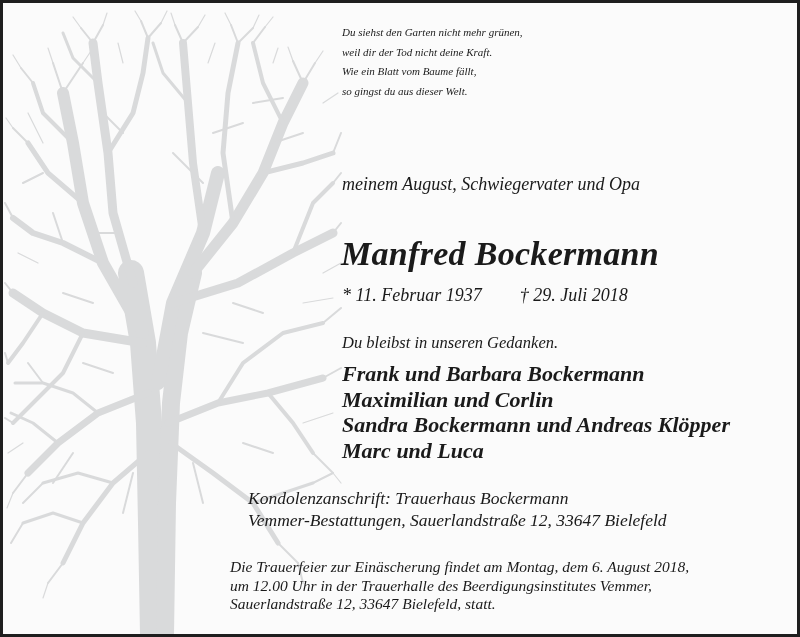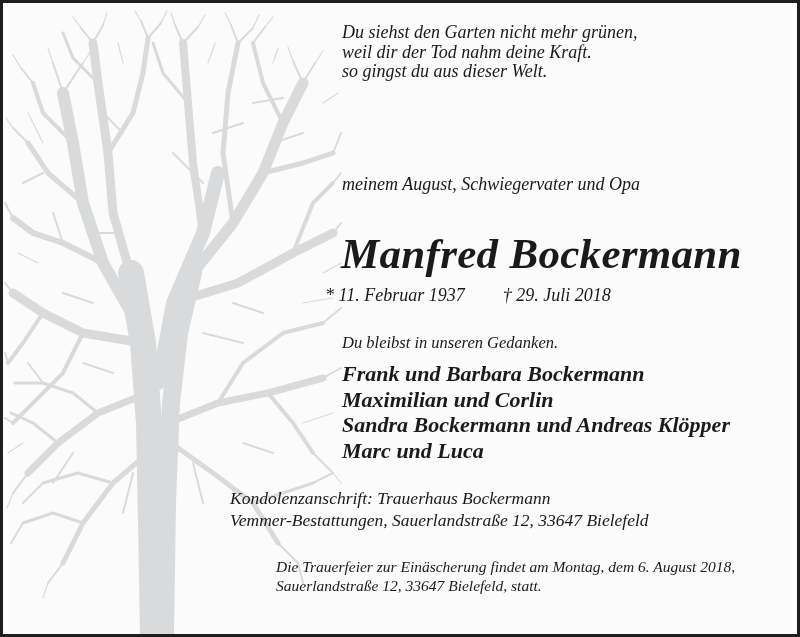--- a/index.html
+++ b/index.html
@@ -25,41 +25,41 @@
       height: 631px;
     }
     .txt {
       position: absolute;
       font-style: italic;
       white-space: nowrap;
     }
     .poem {
       left: 339px;
       top: 20px;
-      font-size: 18px;
+      font-size: 11px;
       line-height: 19.7px;
       font-style: italic;
     }
     .farewell {
       left: 339px;
       top: 170px;
       font-size: 18px;
       line-height: 22px;
     }
     .name {
       left: 338px;
       top: 226px;
-      font-size: 43px;
+      font-size: 34px;
       font-weight: bold;
       letter-spacing: 0.3px;
       line-height: 50px;
       text-align: right;
     }
     .dates {
-      left: 322px;
+      left: 339px;
       top: 281px;
       font-size: 18px;
       line-height: 22px;
     }
     .dates .death {
       margin-left: 38px;
     }
     .thoughts {
       left: 339px;
       top: 330px;
@@ -67,31 +67,30 @@
       line-height: 20px;
     }
     .family {
       left: 339px;
       top: 358px;
       font-size: 22px;
       font-weight: bold;
       line-height: 25.5px;
     }
     .condolence {
-      left: 227px;
+      left: 245px;
       top: 484px;
       font-size: 17.5px;
       line-height: 22px;
     }
     .service {
       left: 227px;
       top: 555px;
       font-size: 15.5px;
       line-height: 18.5px;
-      margin-left: 46px;
     }
     .line { display: block; }
   </style>
 </head>
 <body>
 
 <div class="notice">
 
   <svg class="tree" viewBox="0 0 340 631" xmlns="http://www.w3.org/2000/svg">
     <g fill="none" stroke="#d9dadb" stroke-linecap="round" stroke-linejoin="round">
@@ -150,21 +149,22 @@
         <path d="M172 22 L168 10 M195 24 L202 12 M228 22 L222 10 M250 25 L256 12 M262 24 L270 14 M312 60 L320 48"></path>
         <path d="M290 58 L285 44 M18 65 L10 52 M10 125 L3 115 M45 580 L40 595 M10 490 L4 505 M330 470 L338 480"></path>
         <path d="M120 60 L115 40 M205 60 L212 40 M270 60 L275 45 M40 140 L25 110 M320 100 L335 90"></path>
         <path d="M35 260 L15 250 M320 270 L338 260 M300 300 L330 295 M20 440 L5 450 M300 420 L330 410"></path>
       </g>
     </g>
   </svg>
 
   <div class="txt poem">
     <span class="line">Du siehst den Garten nicht mehr grünen,</span>
-    <span class="line">weil dir der Tod nahm deine Kraft.</span>
+    <span class="line">weil dir der Tod nicht deine Kraft.</span>
+    <span class="line">Wie ein Blatt vom Baume fällt,</span>
     <span class="line">so gingst du aus dieser Welt.</span>
   </div>
 
   <div class="txt farewell">
     <span class="line">meinem August, Schwiegervater und Opa</span>
   </div>
 
   <div class="txt name">Manfred Bockermann</div>
 
   <div class="txt dates">
@@ -180,16 +180,17 @@
     <span class="line">Marc und Luca</span>
   </div>
 
   <div class="txt condolence">
     <span class="line">Kondolenzanschrift: Trauerhaus Bockermann</span>
     <span class="line">Vemmer-Bestattungen, Sauerlandstraße 12, 33647 Bielefeld</span>
   </div>
 
   <div class="txt service">
     <span class="line">Die Trauerfeier zur Einäscherung findet am Montag, dem 6. August 2018,</span>
+    <span class="line">um 12.00 Uhr in der Trauerhalle des Beerdigungsinstitutes Vemmer,</span>
     <span class="line">Sauerlandstraße 12, 33647 Bielefeld, statt.</span>
   </div>
 
 </div>
 
 </body></html>

